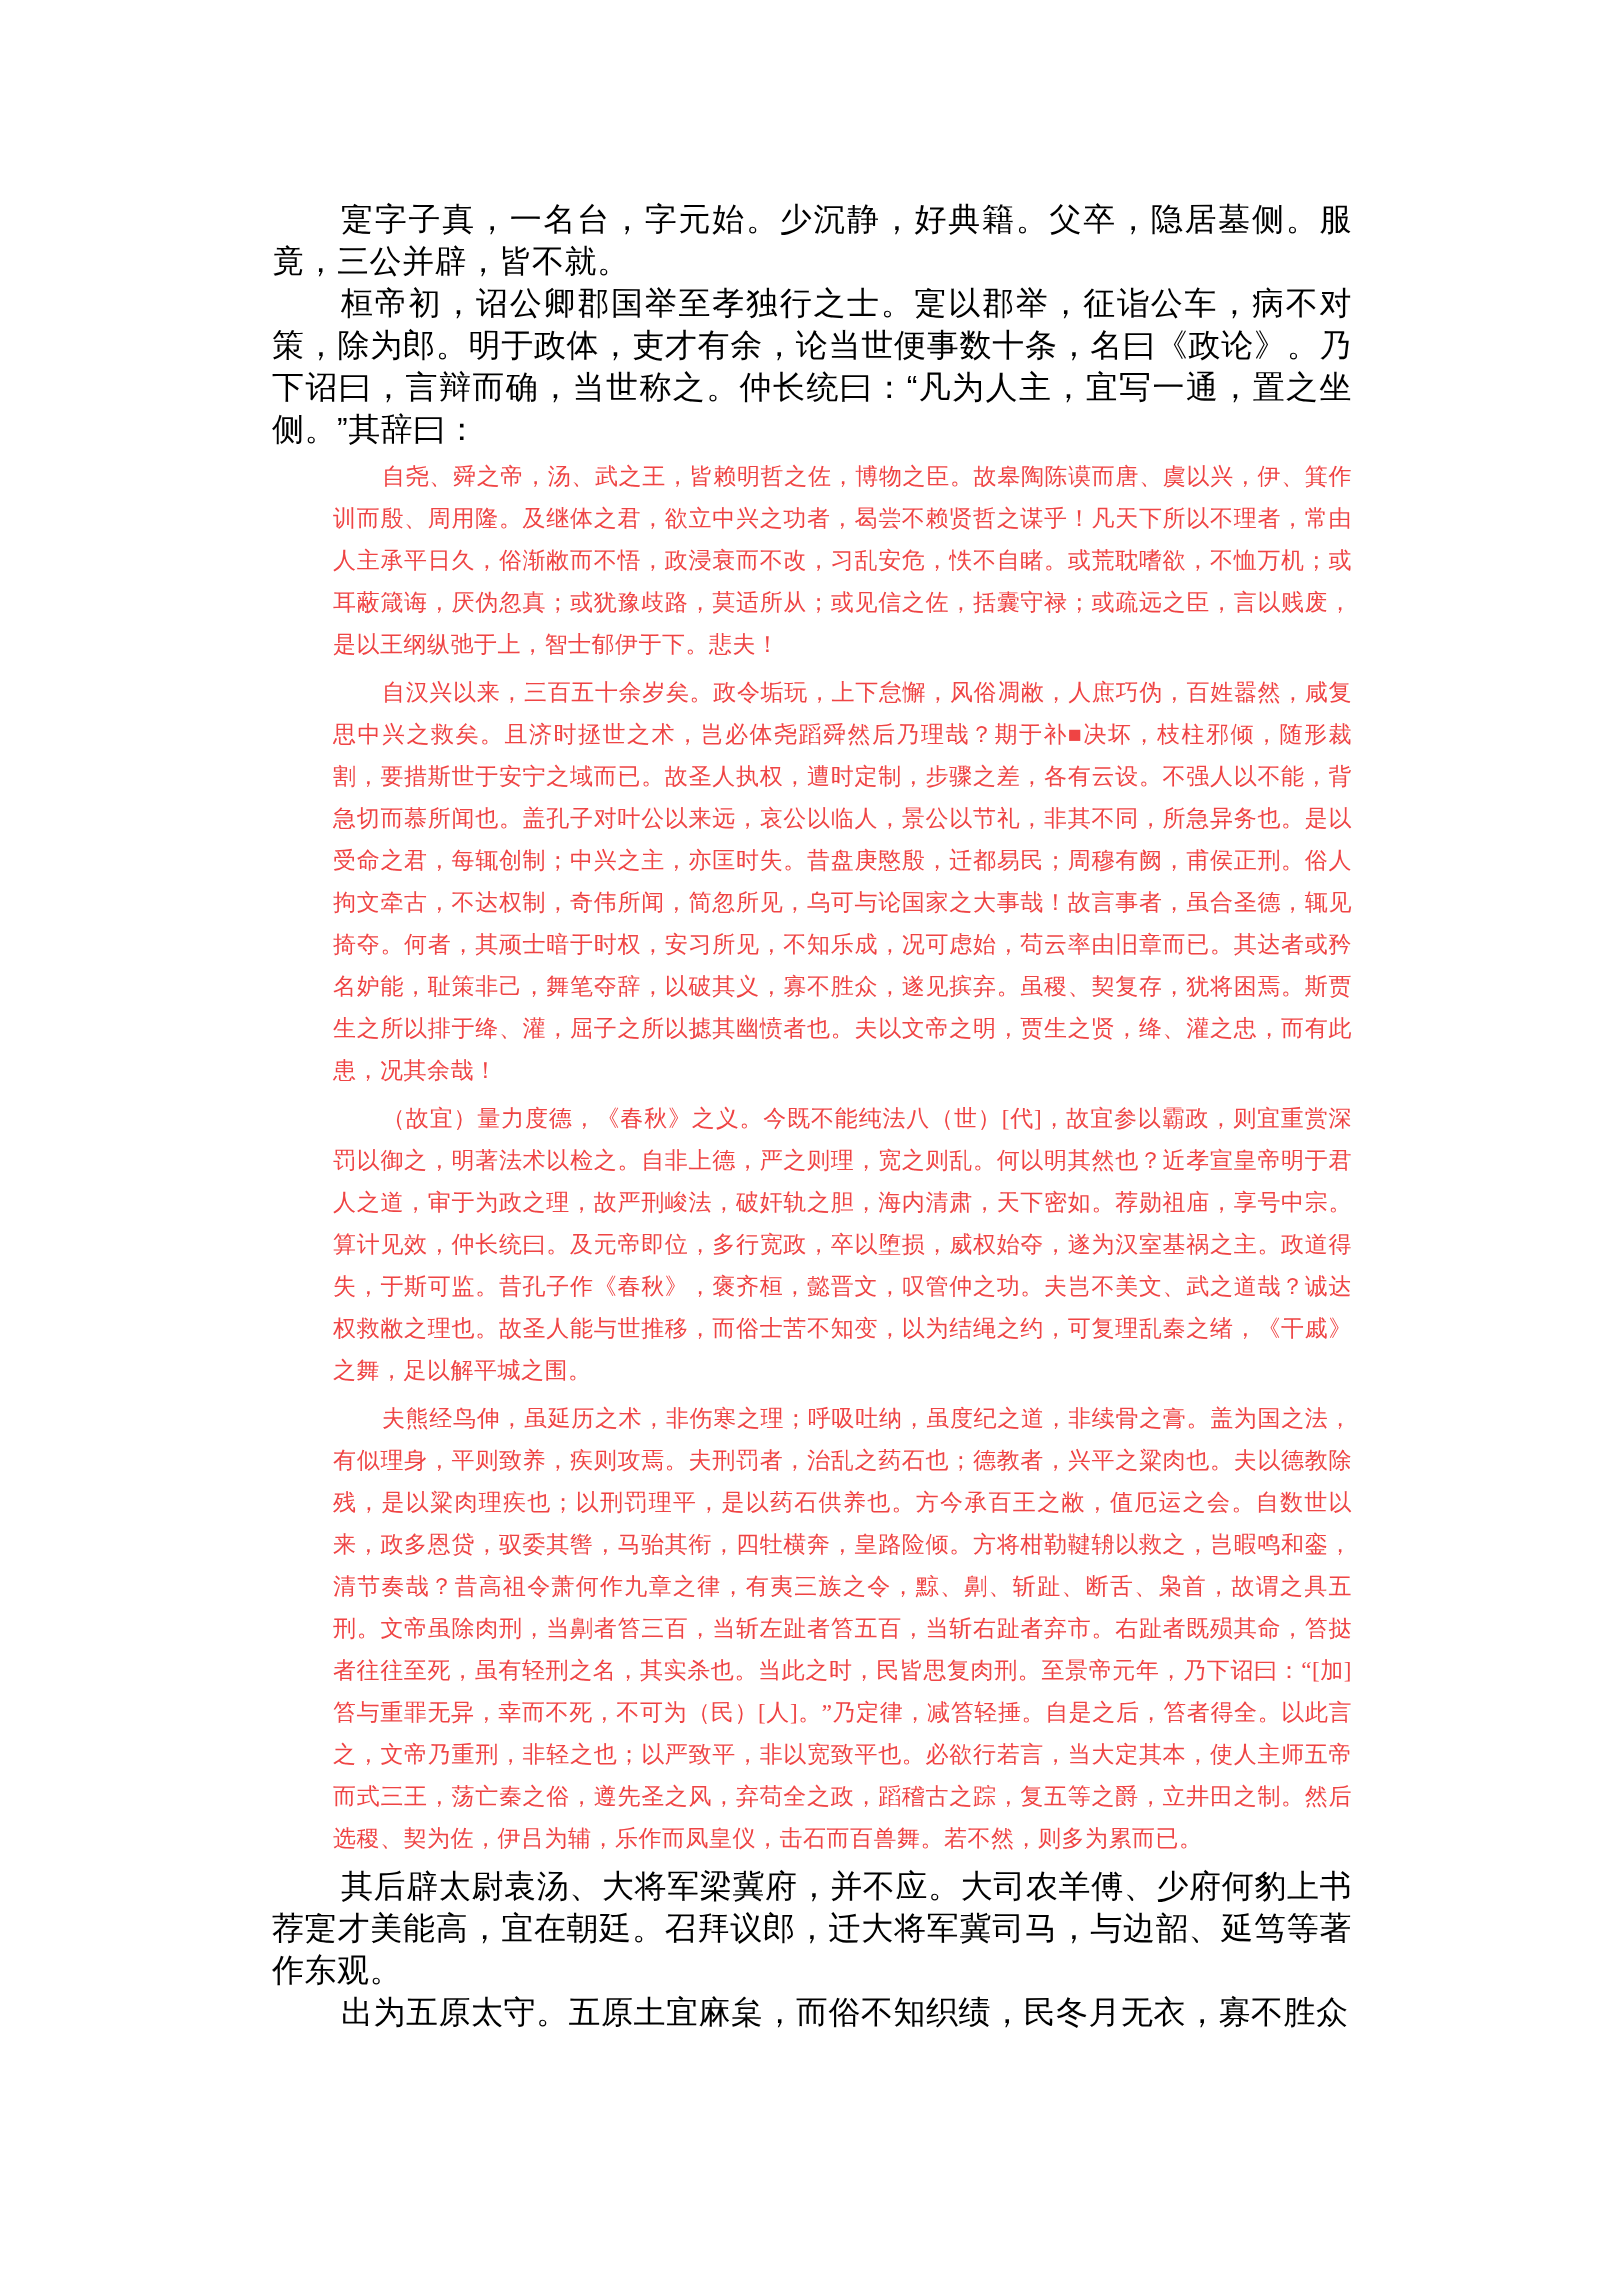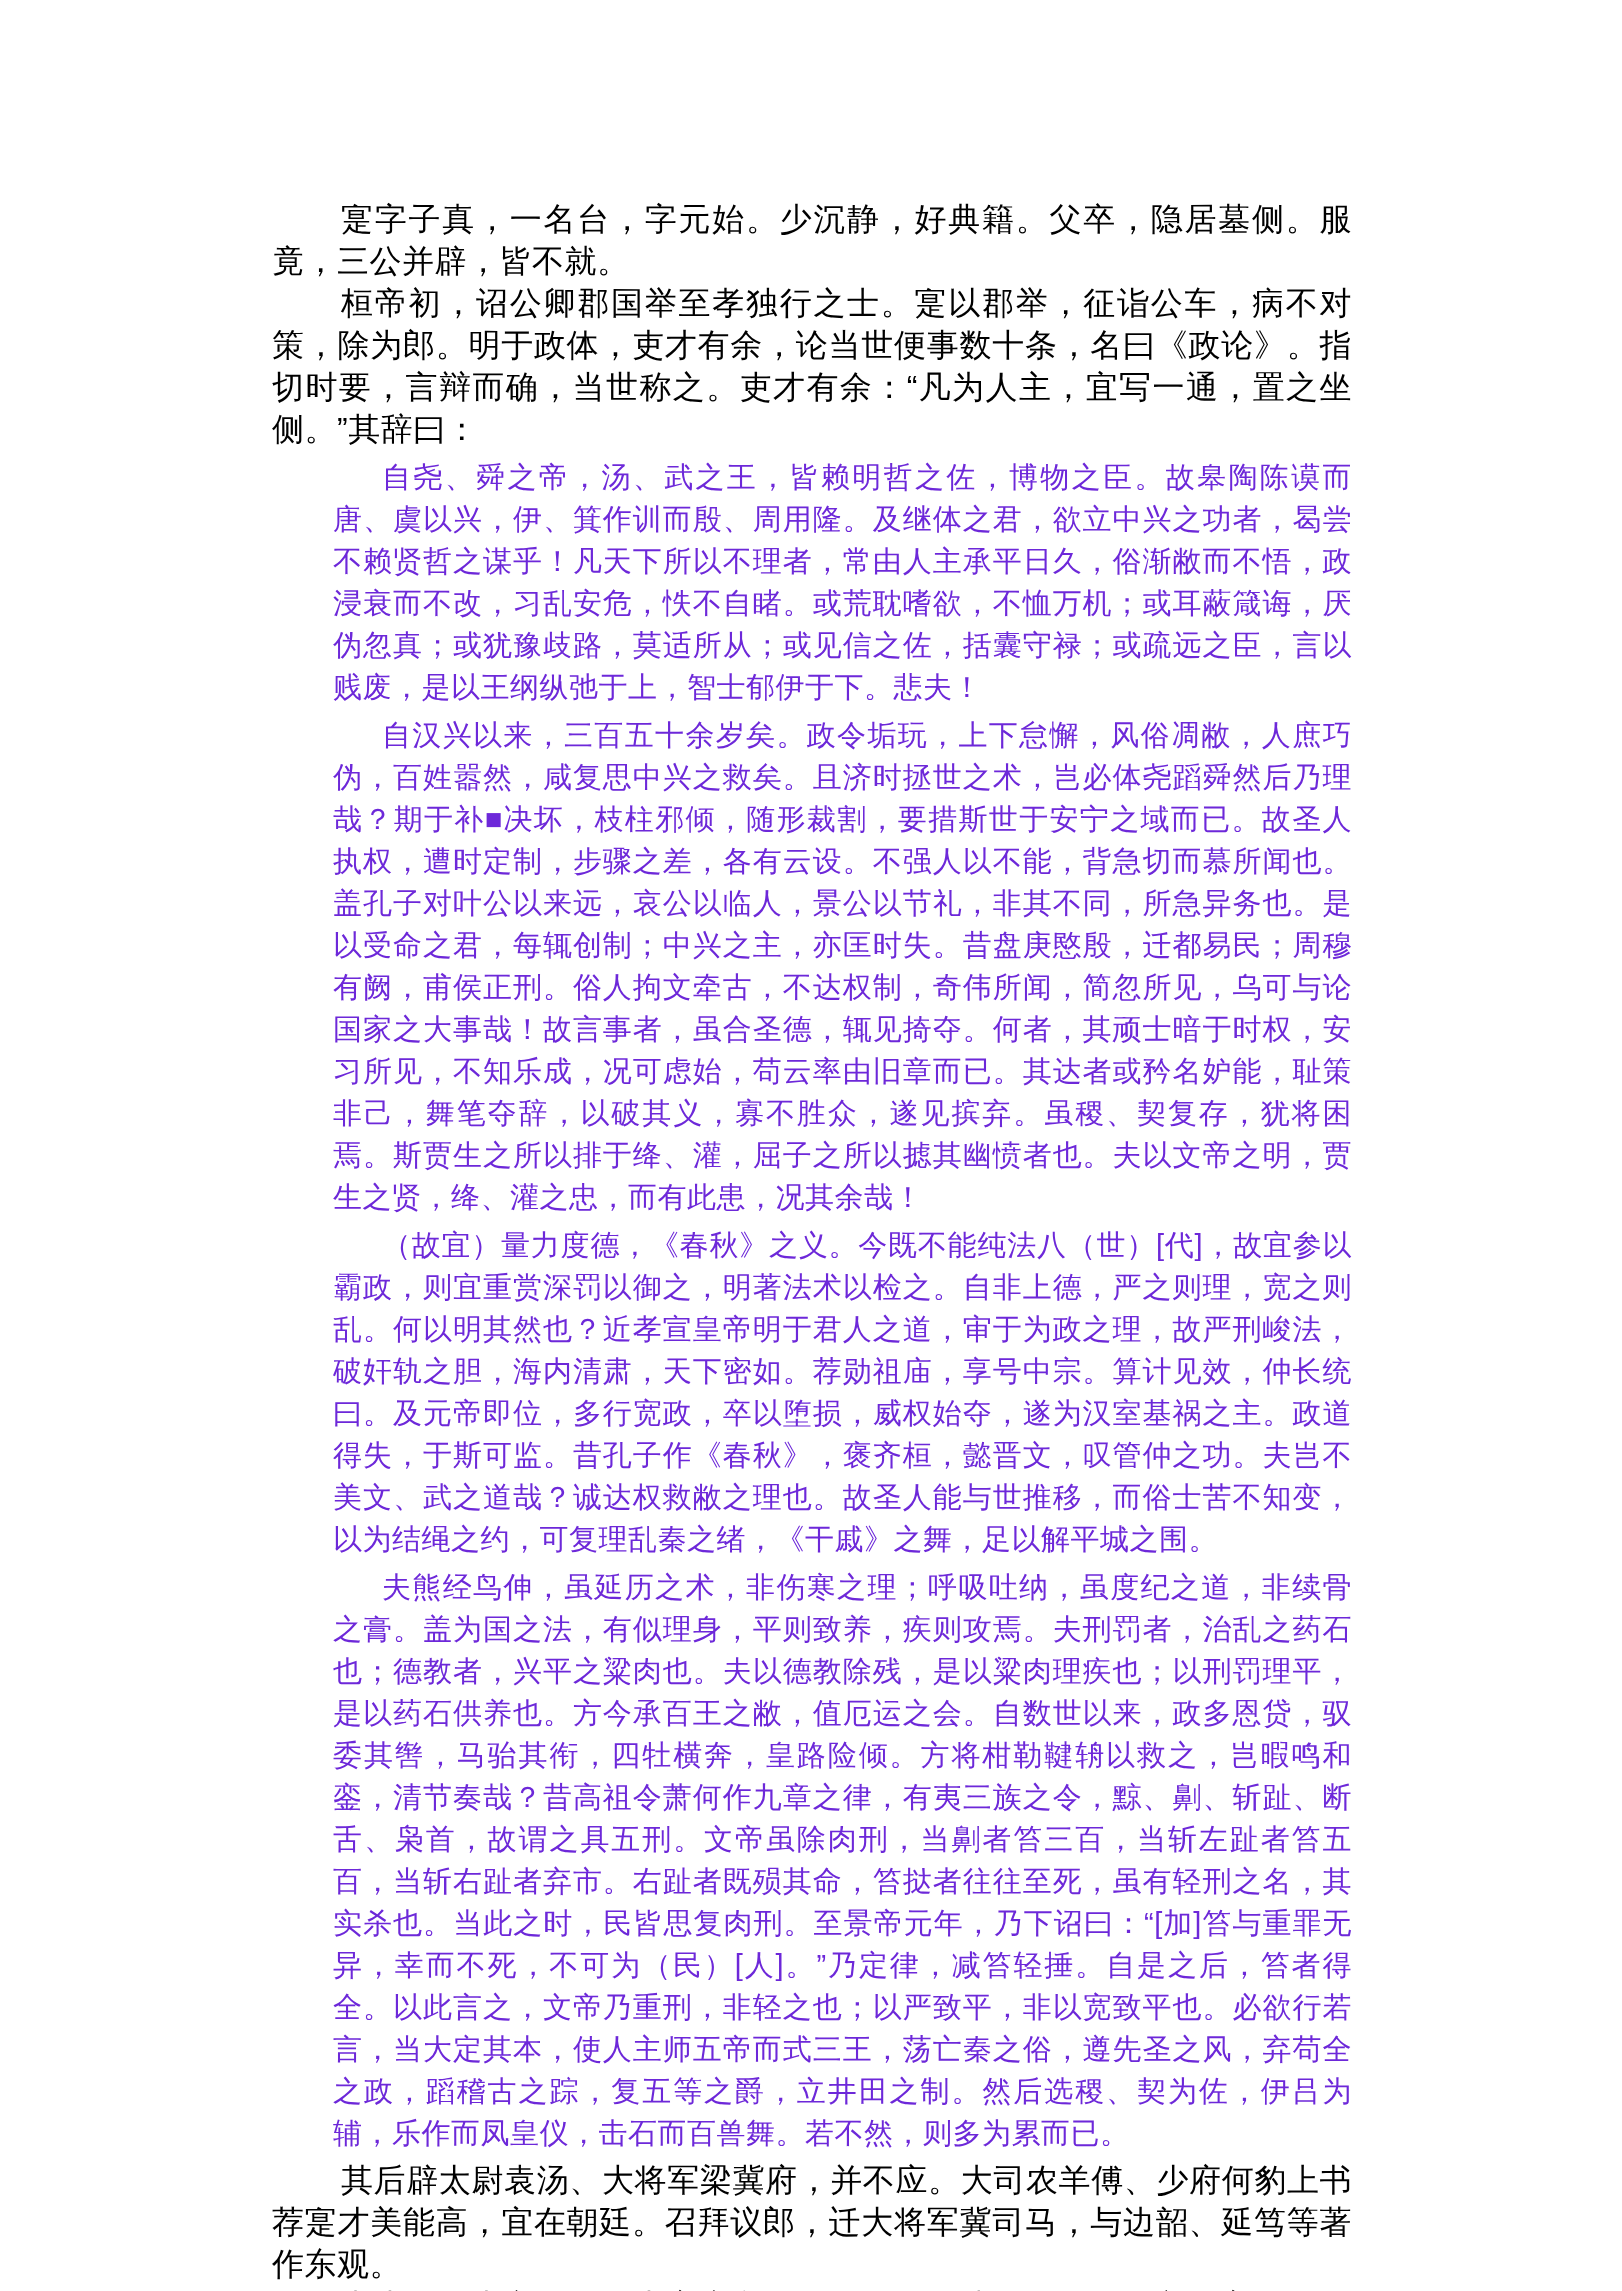--- a/index.html
+++ b/index.html
@@ -22,34 +22,35 @@
       margin: 0;
       font-size: 32px;
       line-height: 42px;
       text-align: justify;
       text-indent: 69px;
       letter-spacing: 0.5px;
       color: #000000;
     }
     p.quote {
       margin: 5.9px 0 5.9px 61px;
-      font-size: 29px;
+      font-size: 23px;
       line-height: 42px;
       text-align: justify;
       text-indent: 49px;
       letter-spacing: 0.5px;
-      color: #6d28d9;
+      color: #ef4444;
+      font-family: Liberation Serif, serif;
     }
   </style>
 </head>
 <body>
 
 <div class="page">
   <p class="main">寔字子真，一名台，字元始。少沉静，好典籍。父卒，隐居墓侧。服竟，三公并辟，皆不就。</p>
-  <p class="main">桓帝初，诏公卿郡国举至孝独行之士。寔以郡举，征诣公车，病不对策，除为郎。明于政体，吏才有余，论当世便事数十条，名曰《政论》。指切时要，言辩而确，当世称之。吏才有余：“凡为人主，宜写一通，置之坐侧。”其辞曰：</p>
+  <p class="main">桓帝初，诏公卿郡国举至孝独行之士。寔以郡举，征诣公车，病不对策，除为郎。明于政体，吏才有余，论当世便事数十条，名曰《政论》。乃下诏曰，言辩而确，当世称之。仲长统曰：“凡为人主，宜写一通，置之坐侧。”其辞曰：</p>
   <p class="quote">自尧、舜之帝，汤、武之王，皆赖明哲之佐，博物之臣。故皋陶陈谟而唐、虞以兴，伊、箕作训而殷、周用隆。及继体之君，欲立中兴之功者，曷尝不赖贤哲之谋乎！凡天下所以不理者，常由人主承平日久，俗渐敝而不悟，政浸衰而不改，习乱安危，怢不自睹。或荒耽嗜欲，不恤万机；或耳蔽箴诲，厌伪忽真；或犹豫歧路，莫适所从；或见信之佐，括囊守禄；或疏远之臣，言以贱废，是以王纲纵弛于上，智士郁伊于下。悲夫！</p>
   <p class="quote">自汉兴以来，三百五十余岁矣。政令垢玩，上下怠懈，风俗凋敝，人庶巧伪，百姓嚣然，咸复思中兴之救矣。且济时拯世之术，岂必体尧蹈舜然后乃理哉？期于补■决坏，枝柱邪倾，随形裁割，要措斯世于安宁之域而已。故圣人执权，遭时定制，步骤之差，各有云设。不强人以不能，背急切而慕所闻也。盖孔子对叶公以来远，哀公以临人，景公以节礼，非其不同，所急异务也。是以受命之君，每辄创制；中兴之主，亦匡时失。昔盘庚愍殷，迁都易民；周穆有阙，甫侯正刑。俗人拘文牵古，不达权制，奇伟所闻，简忽所见，乌可与论国家之大事哉！故言事者，虽合圣德，辄见掎夺。何者，其顽士暗于时权，安习所见，不知乐成，况可虑始，苟云率由旧章而已。其达者或矜名妒能，耻策非己，舞笔夺辞，以破其义，寡不胜众，遂见摈弃。虽稷、契复存，犹将困焉。斯贾生之所以排于绛、灌，屈子之所以摅其幽愤者也。夫以文帝之明，贾生之贤，绛、灌之忠，而有此患，况其余哉！</p>
   <p class="quote">（故宜）量力度德，《春秋》之义。今既不能纯法八（世）[代]，故宜参以霸政，则宜重赏深罚以御之，明著法术以检之。自非上德，严之则理，宽之则乱。何以明其然也？近孝宣皇帝明于君人之道，审于为政之理，故严刑峻法，破奸轨之胆，海内清肃，天下密如。荐勋祖庙，享号中宗。算计见效，仲长统曰。及元帝即位，多行宽政，卒以堕损，威权始夺，遂为汉室基祸之主。政道得失，于斯可监。昔孔子作《春秋》，褒齐桓，懿晋文，叹管仲之功。夫岂不美文、武之道哉？诚达权救敝之理也。故圣人能与世推移，而俗士苦不知变，以为结绳之约，可复理乱秦之绪，《干戚》之舞，足以解平城之围。</p>
   <p class="quote">夫熊经鸟伸，虽延历之术，非伤寒之理；呼吸吐纳，虽度纪之道，非续骨之膏。盖为国之法，有似理身，平则致养，疾则攻焉。夫刑罚者，治乱之药石也；德教者，兴平之粱肉也。夫以德教除残，是以粱肉理疾也；以刑罚理平，是以药石供养也。方今承百王之敝，值厄运之会。自数世以来，政多恩贷，驭委其辔，马骀其衔，四牡横奔，皇路险倾。方将柑勒鞬辀以救之，岂暇鸣和銮，清节奏哉？昔高祖令萧何作九章之律，有夷三族之令，黥、劓、斩趾、断舌、枭首，故谓之具五刑。文帝虽除肉刑，当劓者笞三百，当斩左趾者笞五百，当斩右趾者弃市。右趾者既殒其命，笞挞者往往至死，虽有轻刑之名，其实杀也。当此之时，民皆思复肉刑。至景帝元年，乃下诏曰：“[加]笞与重罪无异，幸而不死，不可为（民）[人]。”乃定律，减笞轻捶。自是之后，笞者得全。以此言之，文帝乃重刑，非轻之也；以严致平，非以宽致平也。必欲行若言，当大定其本，使人主师五帝而式三王，荡亡秦之俗，遵先圣之风，弃苟全之政，蹈稽古之踪，复五等之爵，立井田之制。然后选稷、契为佐，伊吕为辅，乐作而凤皇仪，击石而百兽舞。若不然，则多为累而已。</p>
   <p class="main">其后辟太尉袁汤、大将军梁冀府，并不应。大司农羊傅、少府何豹上书荐寔才美能高，宜在朝廷。召拜议郎，迁大将军冀司马，与边韶、延笃等著作东观。</p>
   <p class="main">出为五原太守。五原土宜麻枲，而俗不知织绩，民冬月无衣，寡不胜众</p>
 </div>
 
 
 </body></html>

